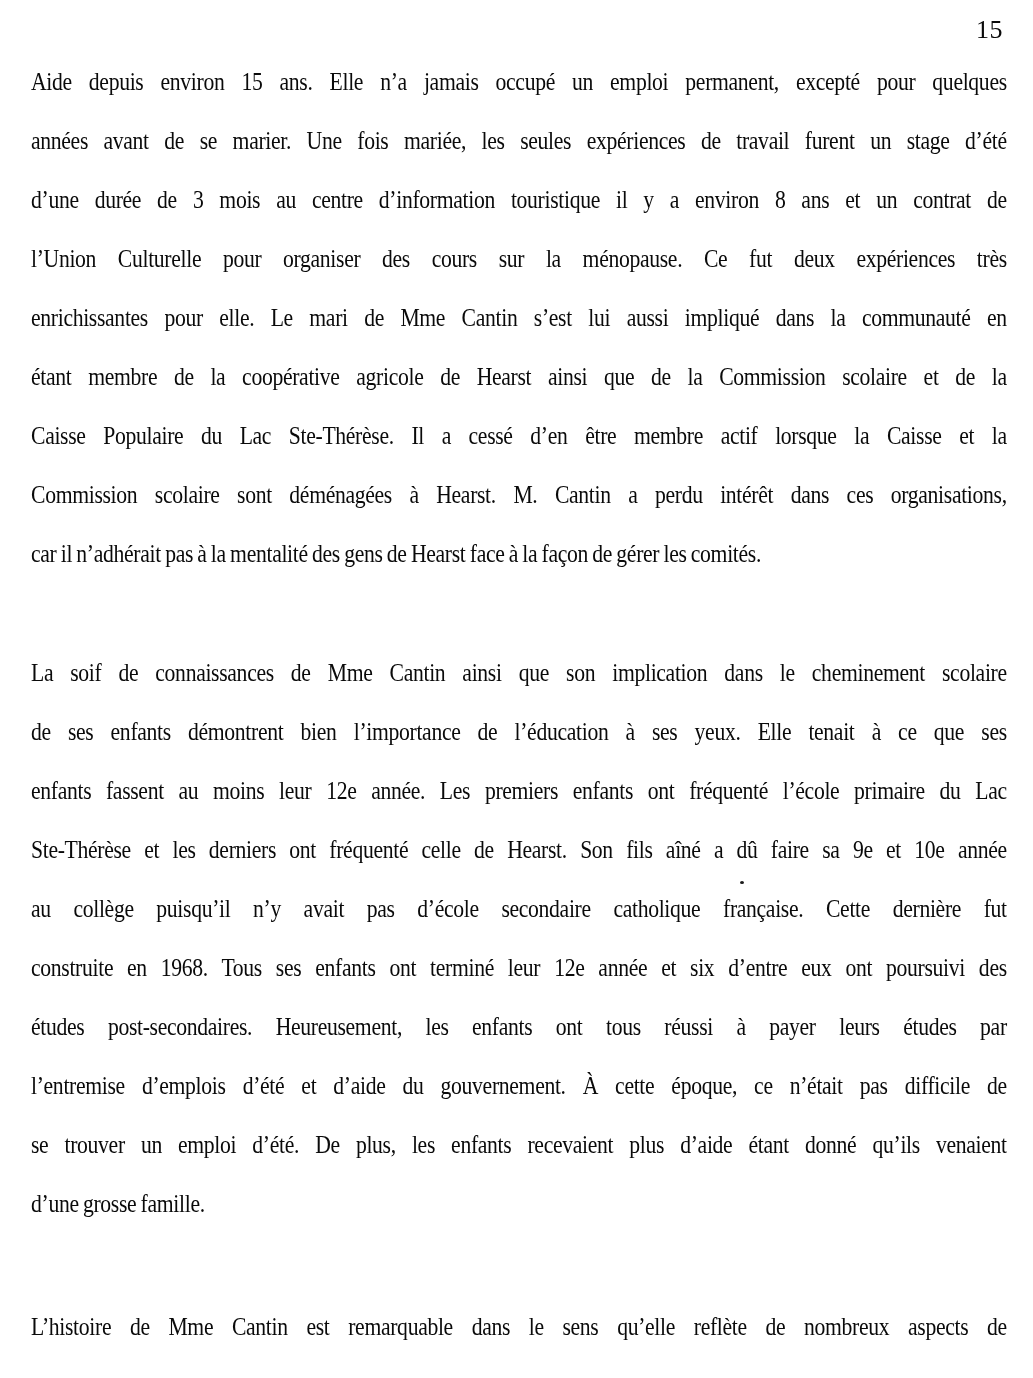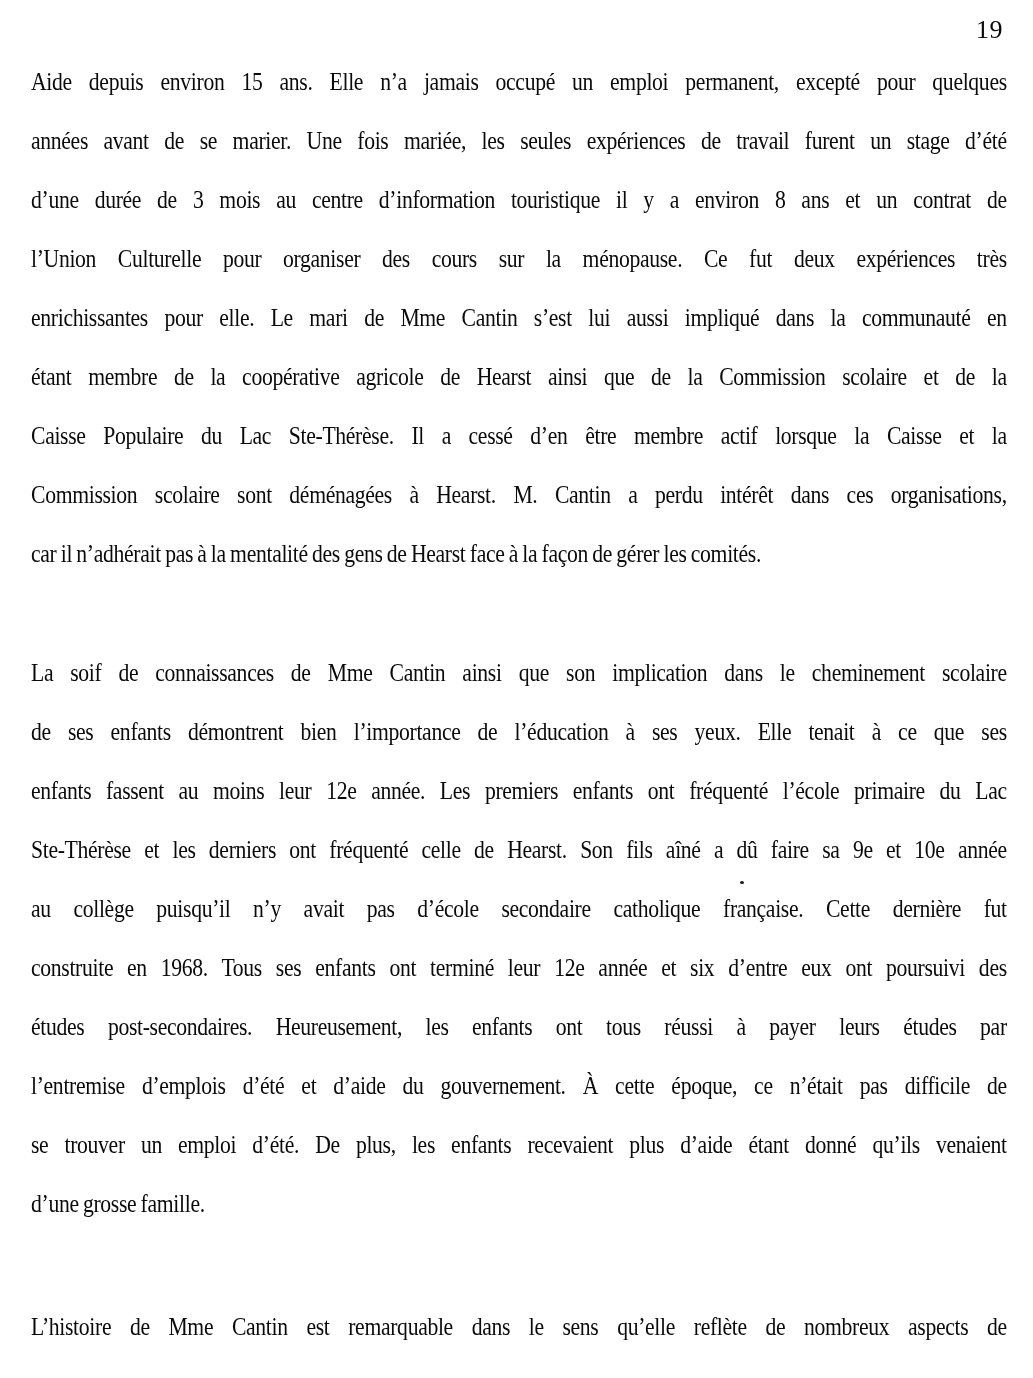--- a/index.html
+++ b/index.html
@@ -57,21 +57,21 @@
     height: 3px;
     background: #1a1a1a;
     border-radius: 50%;
   }
 </style>
 </head>
 <body>
 
 <div class="page">
 
-  <div class="page-number">19</div>
+  <div class="page-number">15</div>
 
   <div class="para" id="para-1">
     <div class="line">Aide depuis environ 15 ans. Elle n’a jamais occupé un emploi permanent, excepté pour quelques</div>
     <div class="line">années avant de se marier. Une fois mariée, les seules expériences de travail furent un stage d’été</div>
     <div class="line">d’une durée de 3 mois au centre d’information touristique il y a environ 8 ans et un contrat de</div>
     <div class="line">l’Union Culturelle pour organiser des cours sur la ménopause. Ce fut deux expériences très</div>
     <div class="line">enrichissantes pour elle. Le mari de Mme Cantin s’est lui aussi impliqué dans la communauté en</div>
     <div class="line">étant membre de la coopérative agricole de Hearst ainsi que de la Commission scolaire et de la</div>
     <div class="line">Caisse Populaire du Lac Ste-Thérèse. Il a cessé d’en être membre actif lorsque la Caisse et la</div>
     <div class="line">Commission scolaire sont déménagées à Hearst. M. Cantin a perdu intérêt dans ces organisations,</div>

